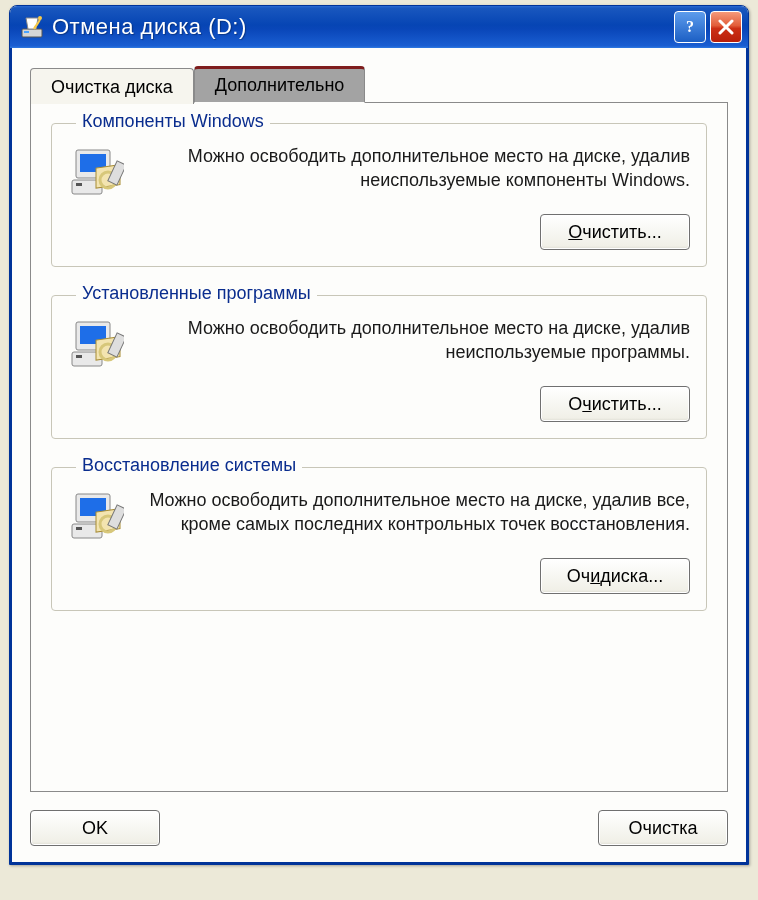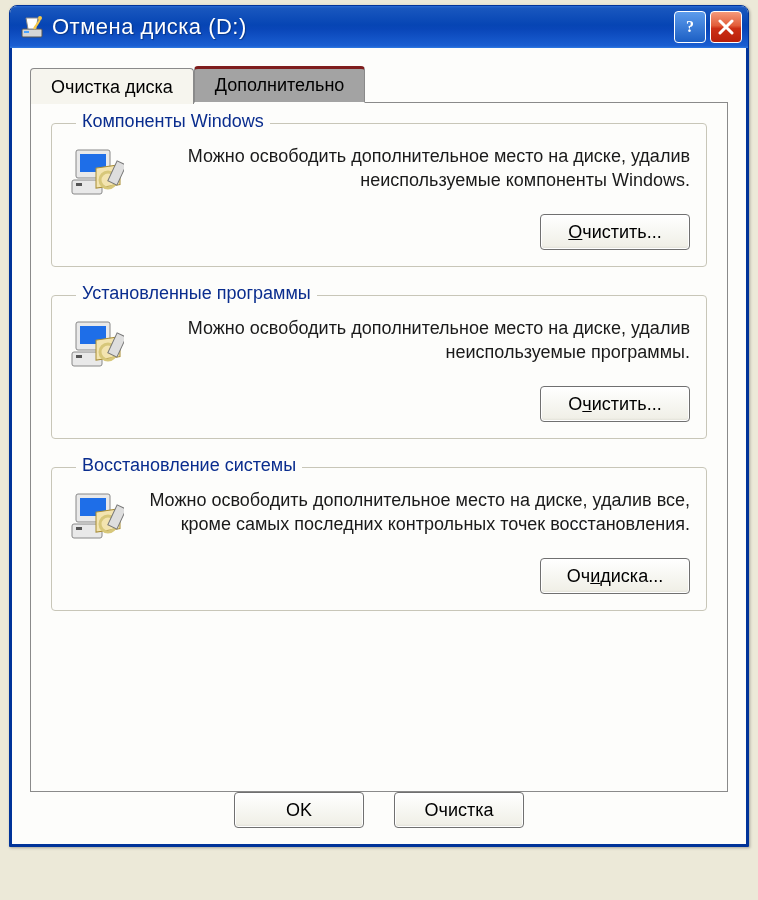--- a/index.html
+++ b/index.html
@@ -150,22 +150,23 @@
     background: linear-gradient(to bottom, #ffffff, #efeee5);
     border: 1px solid #707070;
     border-radius: 4px;
     box-shadow: inset 0 0 0 1px #fff, inset 0 -2px 2px rgba(0,0,0,.05);
     cursor: pointer;
     padding: 0 18px;
     color: #000;
   }
   .dialog-buttons {
     display: flex;
-    justify-content: center;
+    justify-content: space-between;
     gap: 30px;
+    margin-top: 18px;
   }
   .dialog-buttons .xp-btn { min-width: 130px; }
   .underline-letter { text-decoration: underline; }
 </style>
 </head>
 <body>
 
 <div class="window">
   <div class="titlebar">
     <div class="app-icon">

